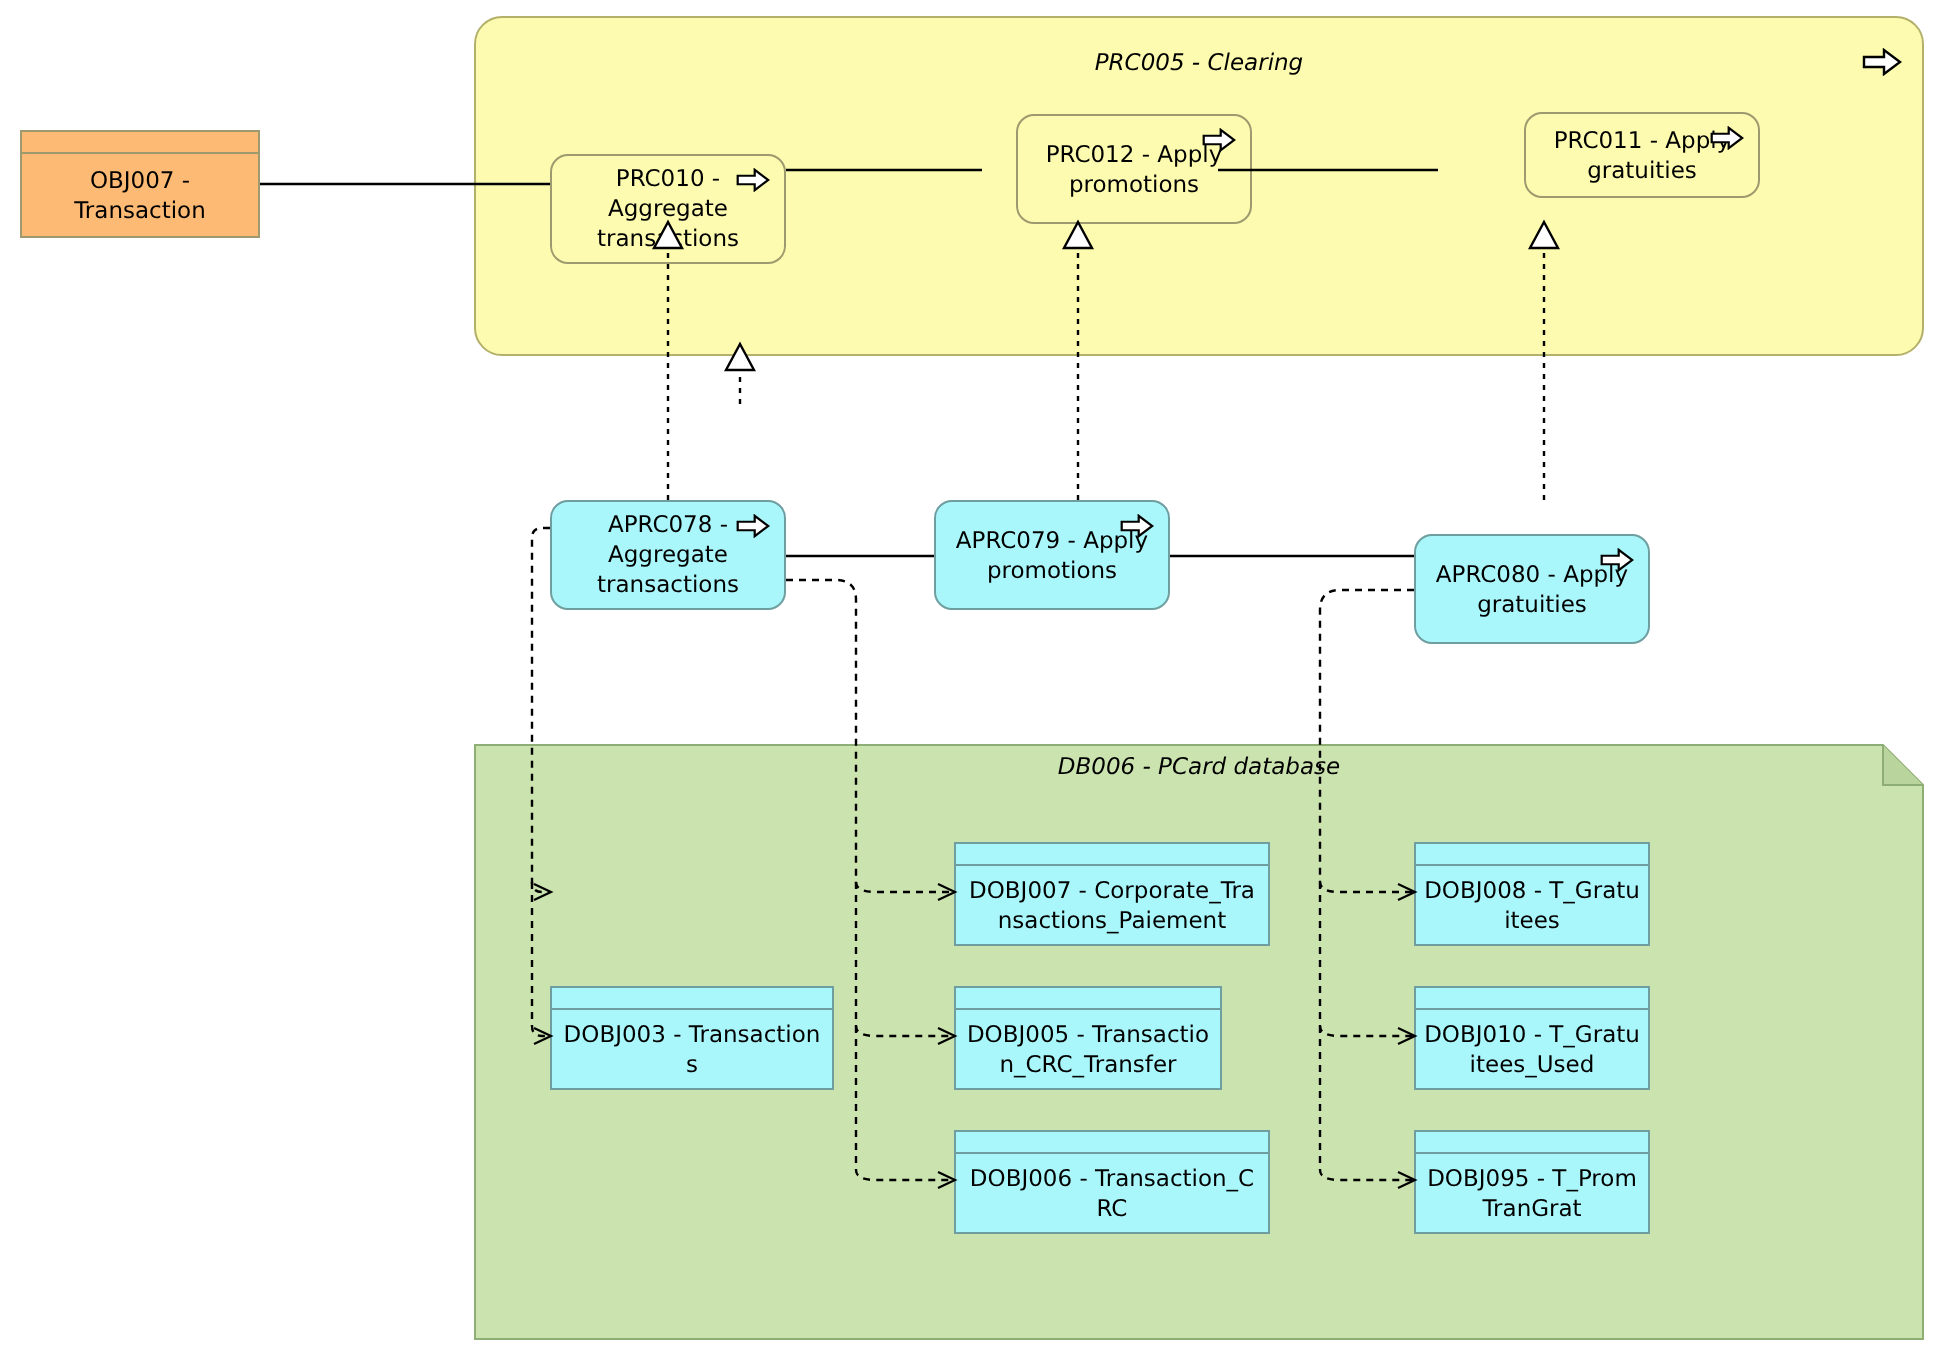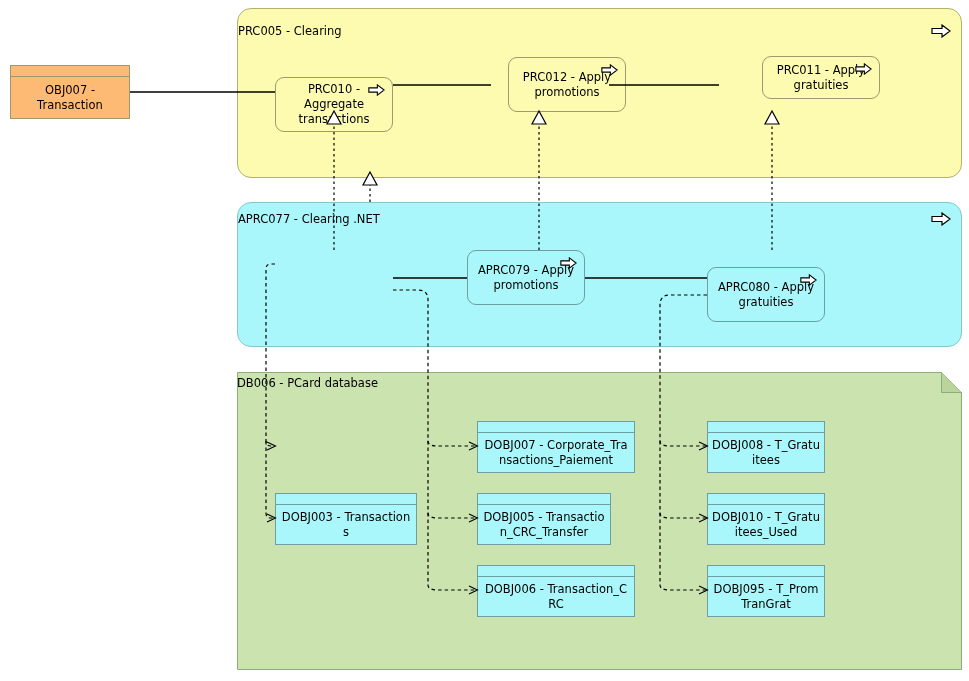--- a/index.html
+++ b/index.html
@@ -35,24 +35,25 @@
     box-sizing: border-box;
     z-index: 1;
   }
   .group.rounded {
     border-radius: 14px;
   }
   .group-title {
     position: absolute;
     left: 0;
     right: 0;
-    text-align: left;
+    text-align: center;
     font-size: 11.5px;
     color: #000000;
     white-space: nowrap;
+    font-style: italic;
   }
   .group-arrow {
     position: absolute;
     width: 20px;
     height: 14px;
   }
 
   .group-yellow {
     background: #fdfbaf;
     border: 1px solid #b3b06a;
@@ -159,28 +160,20 @@
 
   <div class="group group-rounded group-yellow rounded" style="left:237px; top:8px; width:725px; height:170px;">
     <div class="group-title" style="top:15px;">PRC005 - Clearing</div>
     <span class="group-arrow" style="right:10px; top:14px;">
       <svg viewBox="0 0 20 14" width="20" height="14">
         <path d="M1 4.5 L11 4.5 L11 1 L19 7 L11 13 L11 9.5 L1 9.5 Z" fill="#ffffff" stroke="#000000" stroke-width="1.2"></path>
       </svg>
     </span>
   </div>
 
-  <div class="group group-cyan rounded" style="left:237px; top:202px; width:725px; height:145px;">
-    <div class="group-title" style="top:9px;">APRC077 - Clearing .NET</div>
-    <span class="group-arrow" style="right:10px; top:8px;">
-      <svg viewBox="0 0 20 14" width="20" height="14">
-        <path d="M1 4.5 L11 4.5 L11 1 L19 7 L11 13 L11 9.5 L1 9.5 Z" fill="#ffffff" stroke="#000000" stroke-width="1.2"></path>
-      </svg>
-    </span>
-  </div>
 
   <div class="note-wrap" style="left:237px; top:372px; width:725px; height:298px;">
     <svg width="725" height="298" viewBox="0 0 725 298" style="display:block;">
       <path d="M0.5 0.5 L704.5 0.5 L724.5 20.5 L724.5 297.5 L0.5 297.5 Z" fill="#cbe3af" stroke="#8fae76" stroke-width="1"></path>
       <path d="M704.5 0.5 L704.5 20.5 L724.5 20.5" fill="#b9d49c" stroke="#8fae76" stroke-width="1"></path>
     </svg>
     <div class="group-title" style="top:4px;">DB006 - PCard database</div>
   </div>
 
   <div class="bobj" style="left:10px; top:65px; width:120px; height:54px;">
@@ -210,20 +203,28 @@
 
   <div class="proc proc-yellow" style="left:719px; top:56px; width:118px; height:43px;margin-left:43px;">
     <span class="label">PRC011 - Apply gratuities</span>
     <span class="proc-arrow">
       <svg viewBox="0 0 20 14" width="17" height="12">
         <path d="M1 4.5 L11 4.5 L11 1 L19 7 L11 13 L11 9.5 L1 9.5 Z" fill="#fff" stroke="#000" stroke-width="1.3"></path>
       </svg>
     </span>
   </div>
 
+  <div class="proc proc-cyan" style="left:275px; top:250px; width:118px; height:55px;">
+    <span class="label">APRC078 - Aggregate transactions</span>
+    <span class="proc-arrow">
+      <svg viewBox="0 0 20 14" width="17" height="12">
+        <path d="M1 4.5 L11 4.5 L11 1 L19 7 L11 13 L11 9.5 L1 9.5 Z" fill="#fff" stroke="#000" stroke-width="1.3"></path>
+      </svg>
+    </span>
+  </div>
 
   <div class="proc proc-cyan" style="left:467px; top:250px; width:118px; height:55px;">
     <span class="label">APRC079 - Apply promotions</span>
     <span class="proc-arrow">
       <svg viewBox="0 0 20 14" width="17" height="12">
         <path d="M1 4.5 L11 4.5 L11 1 L19 7 L11 13 L11 9.5 L1 9.5 Z" fill="#fff" stroke="#000" stroke-width="1.3"></path>
       </svg>
     </span>
   </div>
 

